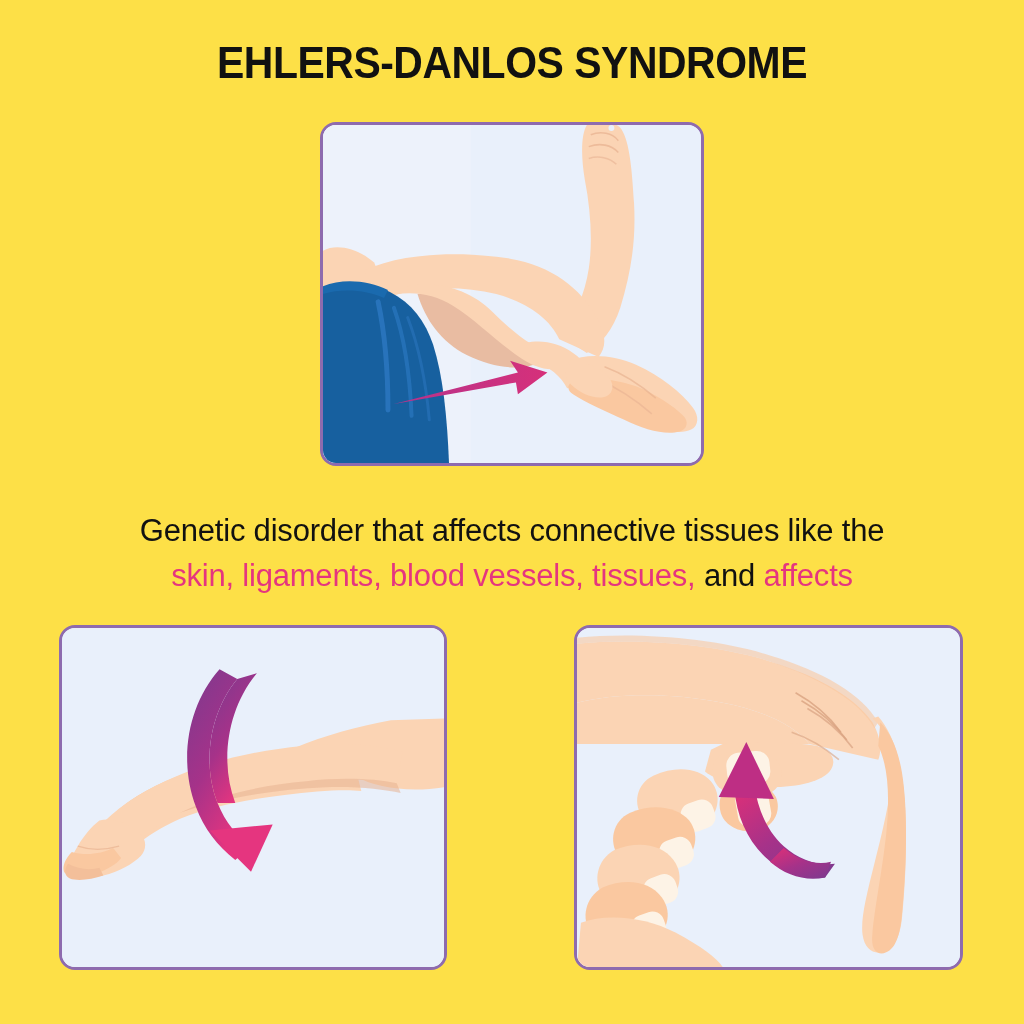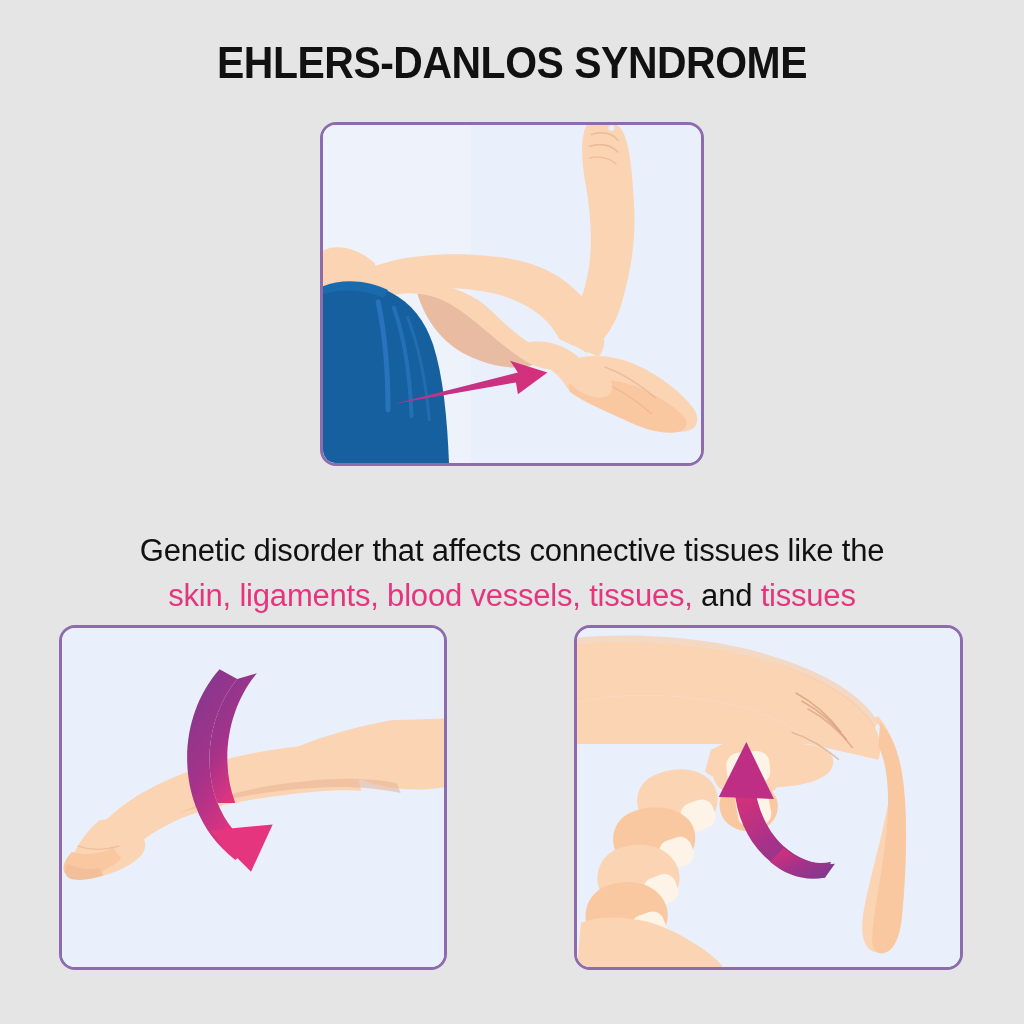--- a/index.html
+++ b/index.html
@@ -10,21 +10,21 @@
   body {
     width: 1024px;
     height: 1024px;
     font-family: "Liberation Sans", sans-serif;
     position: relative;
     overflow: hidden;
   }
   .infographic {
     position: absolute;
     inset: 0;
-    background: #e5e5e5;
+    background: #fde047;
   }
 
   
   .title {
     position: absolute;
     top: 38px;
     left: 0;
     width: 1024px;
     text-align: center;
     font-size: 44px;
@@ -46,21 +46,21 @@
   }
   .panel-top   { left: 320px; top: 122px;  width: 384px; height: 344px; }
   .panel-bl    { left: 59px;  top: 625px;  width: 388px; height: 345px; }
   .panel-br    { left: 574px; top: 625px;  width: 389px; height: 345px; }
 
   .panel svg { display: block; width: 100%; height: 100%; }
 
   
   .caption {
     position: absolute;
-    top: 528px;
+    top: 508px;
     left: 50px;
     width: 924px;
     text-align: center;
     font-size: 31px;
     line-height: 45px;
     color: #111111;
     font-family: "Liberation Sans", sans-serif;
     letter-spacing: -0.2px;
   }
   .hl { color: #E5357F; text-align: right; }
@@ -132,21 +132,21 @@
       <path d="M0 164 C20 156 46 158 66 168 L62 176 C44 168 20 166 0 172 Z" fill="#1A6AAE"></path>
 
       <g>
         <path d="M72 284 L198 252 L190 240 L228 252 L198 274 L196 262 Z" fill="url(#arrowStraight)"></path>
       </g>
     </svg>
   </div>
 
   <div class="caption">
     <span>Genetic disorder that affects connective tissues like the</span><br>
-    <span class="hl">skin, ligaments, blood vessels, tissues,</span><span> and </span><span class="hl">tissues</span>
+    <span class="hl">skin, ligaments, blood vessels, tissues,</span><span> and </span><span class="hl">affects</span>
   </div>
 
   <div class="panel panel-bl">
     <svg viewBox="0 0 388 345" preserveAspectRatio="none">
       <defs>
         <linearGradient id="arrowCurveDown" x1="0" y1="0" x2="0.5" y2="1">
           <stop offset="0%" stop-color="#7B3A8F"></stop>
           <stop offset="55%" stop-color="#A63289"></stop>
           <stop offset="100%" stop-color="#E5357F"></stop>
         </linearGradient>

